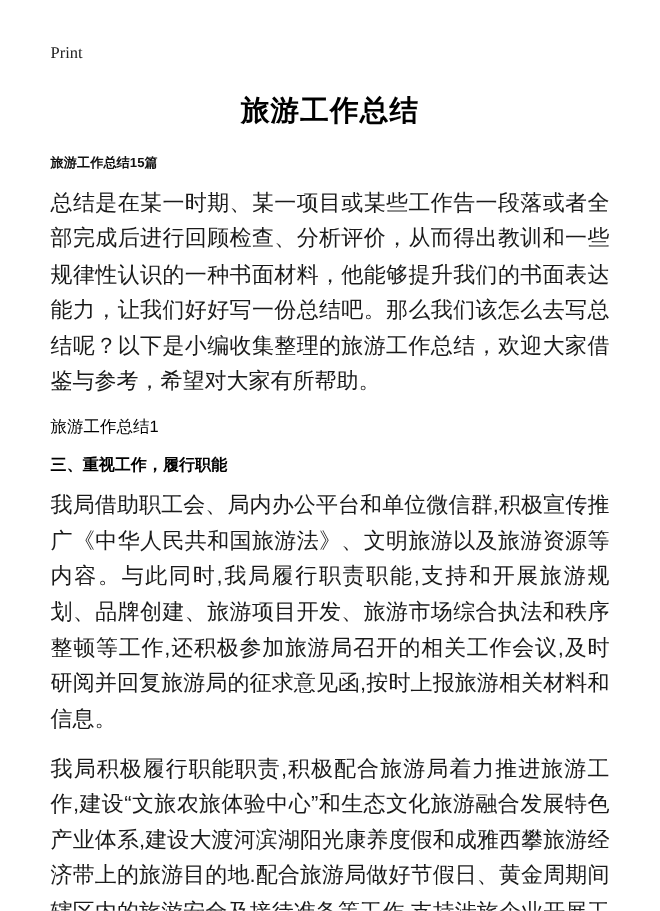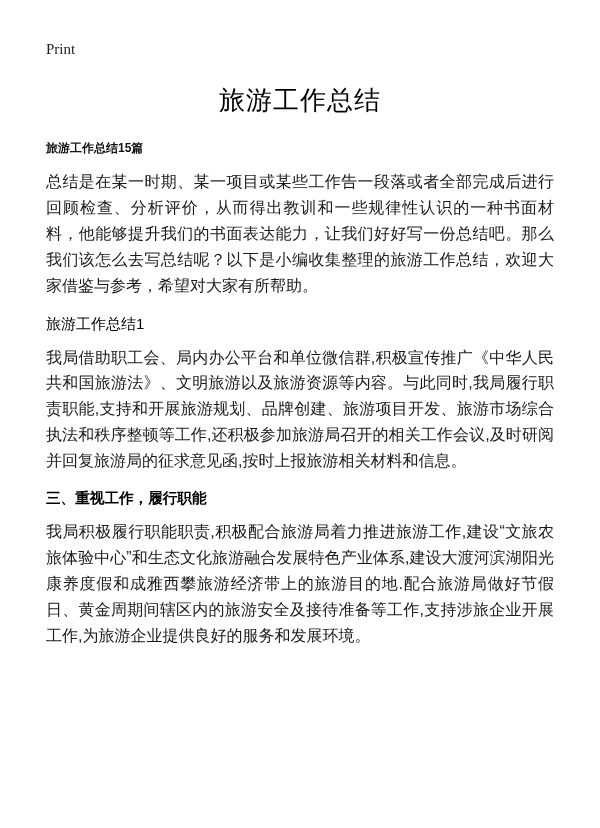--- a/index.html
+++ b/index.html
@@ -24,33 +24,33 @@
   .print-label {
     font-size: 15px;
     color: #222;
     line-height: 1;
     margin: 0 0 26px 0;
     font-family: "Liberation Serif", "DejaVu Serif", serif;
   }
   .doc-title {
     text-align: center;
     font-size: 26px;
-    font-weight: normal;
+    font-weight: bold;
     letter-spacing: 1px;
     margin: 0 0 22px 0;
     color: #000;
   }
   .subtitle {
     font-size: 12px;
     font-weight: bold;
     margin: 0 0 12px 0;
     color: #111;
   }
   .para {
-    font-size: 16px;
+    font-size: 20px;
     line-height: 1.62;
     text-align: justify;
     margin: 0 0 13px 0;
     color: #1a1a1a;
   }
   .heading {
     font-size: 15px;
     font-weight: normal;
     margin: 16px 0 11px 0;
     color: #000;
@@ -70,18 +70,18 @@
 
   <div class="print-label">Print</div>
 
   <h1 class="doc-title">旅游工作总结</h1>
 
   <div class="subtitle">旅游工作总结15篇</div>
 
   <div id="body-content">
       <div class="block para">总结是在某一时期、某一项目或某些工作告一段落或者全部完成后进行回顾检查、分析评价，从而得出教训和一些规律性认识的一种书面材料，他能够提升我们的书面表达能力，让我们好好写一份总结吧。那么我们该怎么去写总结呢？以下是小编收集整理的旅游工作总结，欢迎大家借鉴与参考，希望对大家有所帮助。</div>
       <div class="block heading">旅游工作总结1</div>
+      <div class="block sec-heading">三、重视工作，履行职能</div>
       <div class="block para">我局借助职工会、局内办公平台和单位微信群,积极宣传推广《中华人民共和国旅游法》、文明旅游以及旅游资源等内容。与此同时,我局履行职责职能,支持和开展旅游规划、品牌创建、旅游项目开发、旅游市场综合执法和秩序整顿等工作,还积极参加旅游局召开的相关工作会议,及时研阅并回复旅游局的征求意见函,按时上报旅游相关材料和信息。</div>
-      <div class="block sec-heading">三、重视工作，履行职能</div>
       <div class="block para">我局积极履行职能职责,积极配合旅游局着力推进旅游工作,建设“文旅农旅体验中心”和生态文化旅游融合发展特色产业体系,建设大渡河滨湖阳光康养度假和成雅西攀旅游经济带上的旅游目的地.配合旅游局做好节假日、黄金周期间辖区内的旅游安全及接待准备等工作,支持涉旅企业开展工作,为旅游企业提供良好的服务和发展环境。</div>
     </div>
 
 </div>
 
 </body></html>

